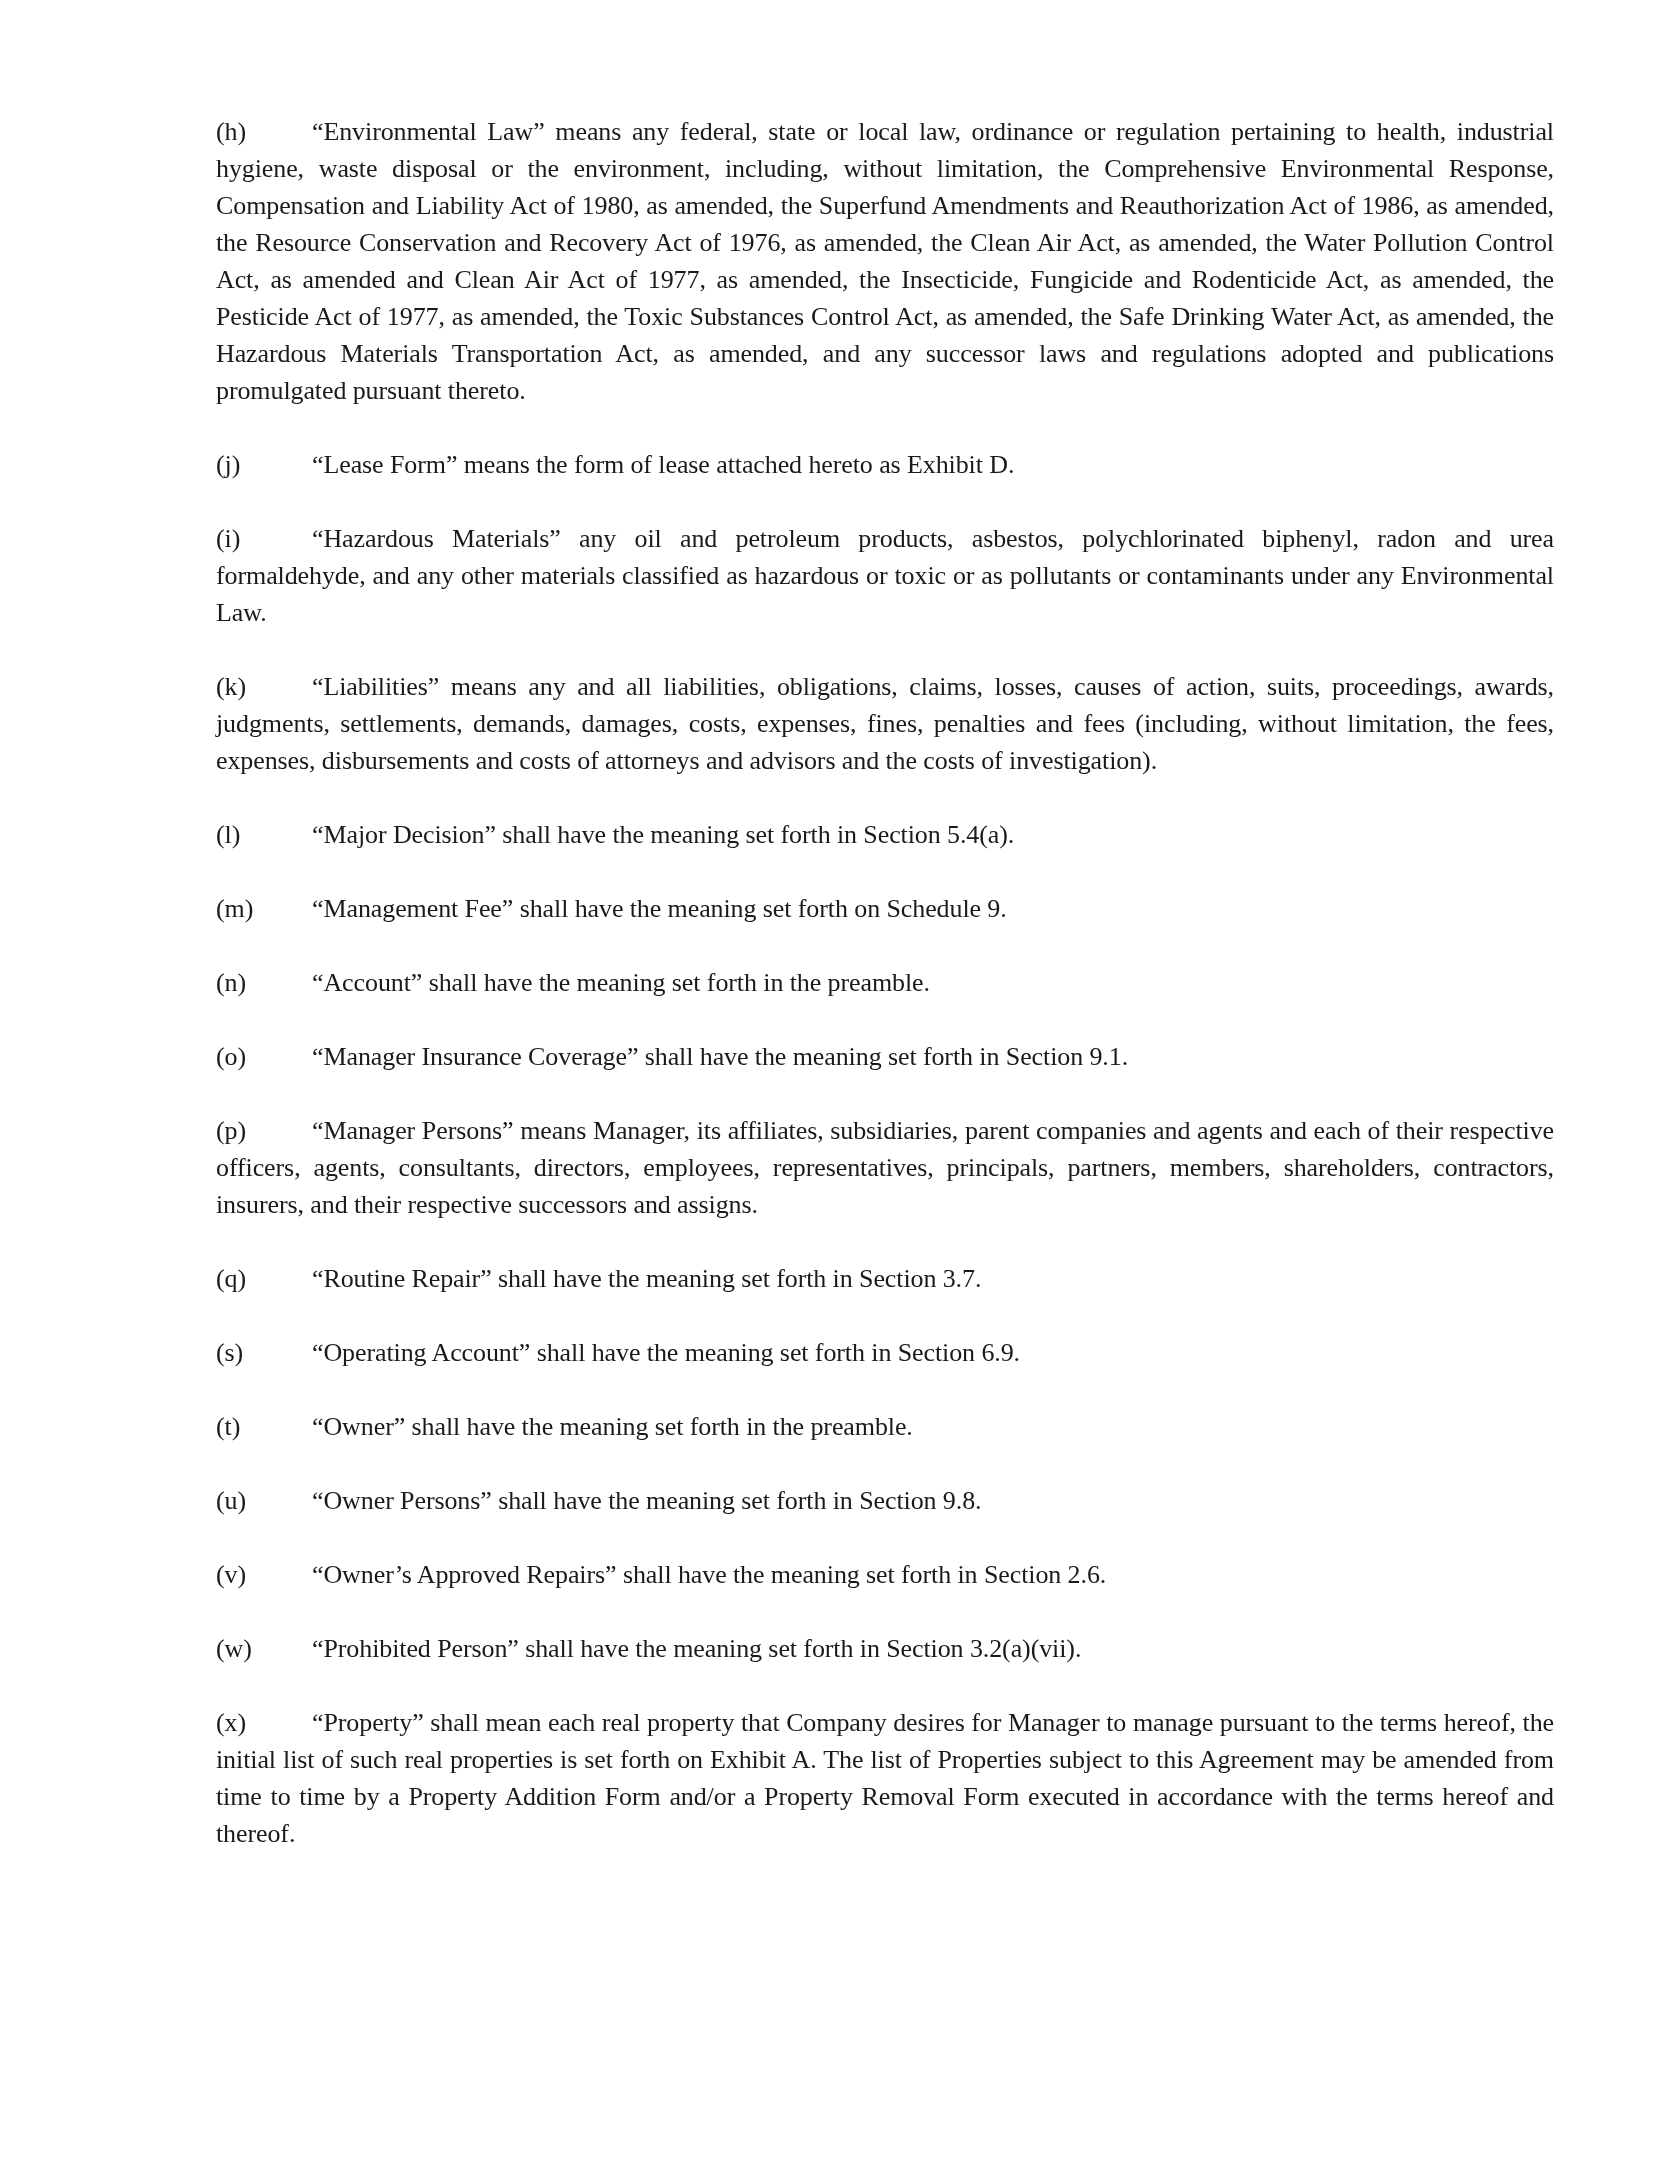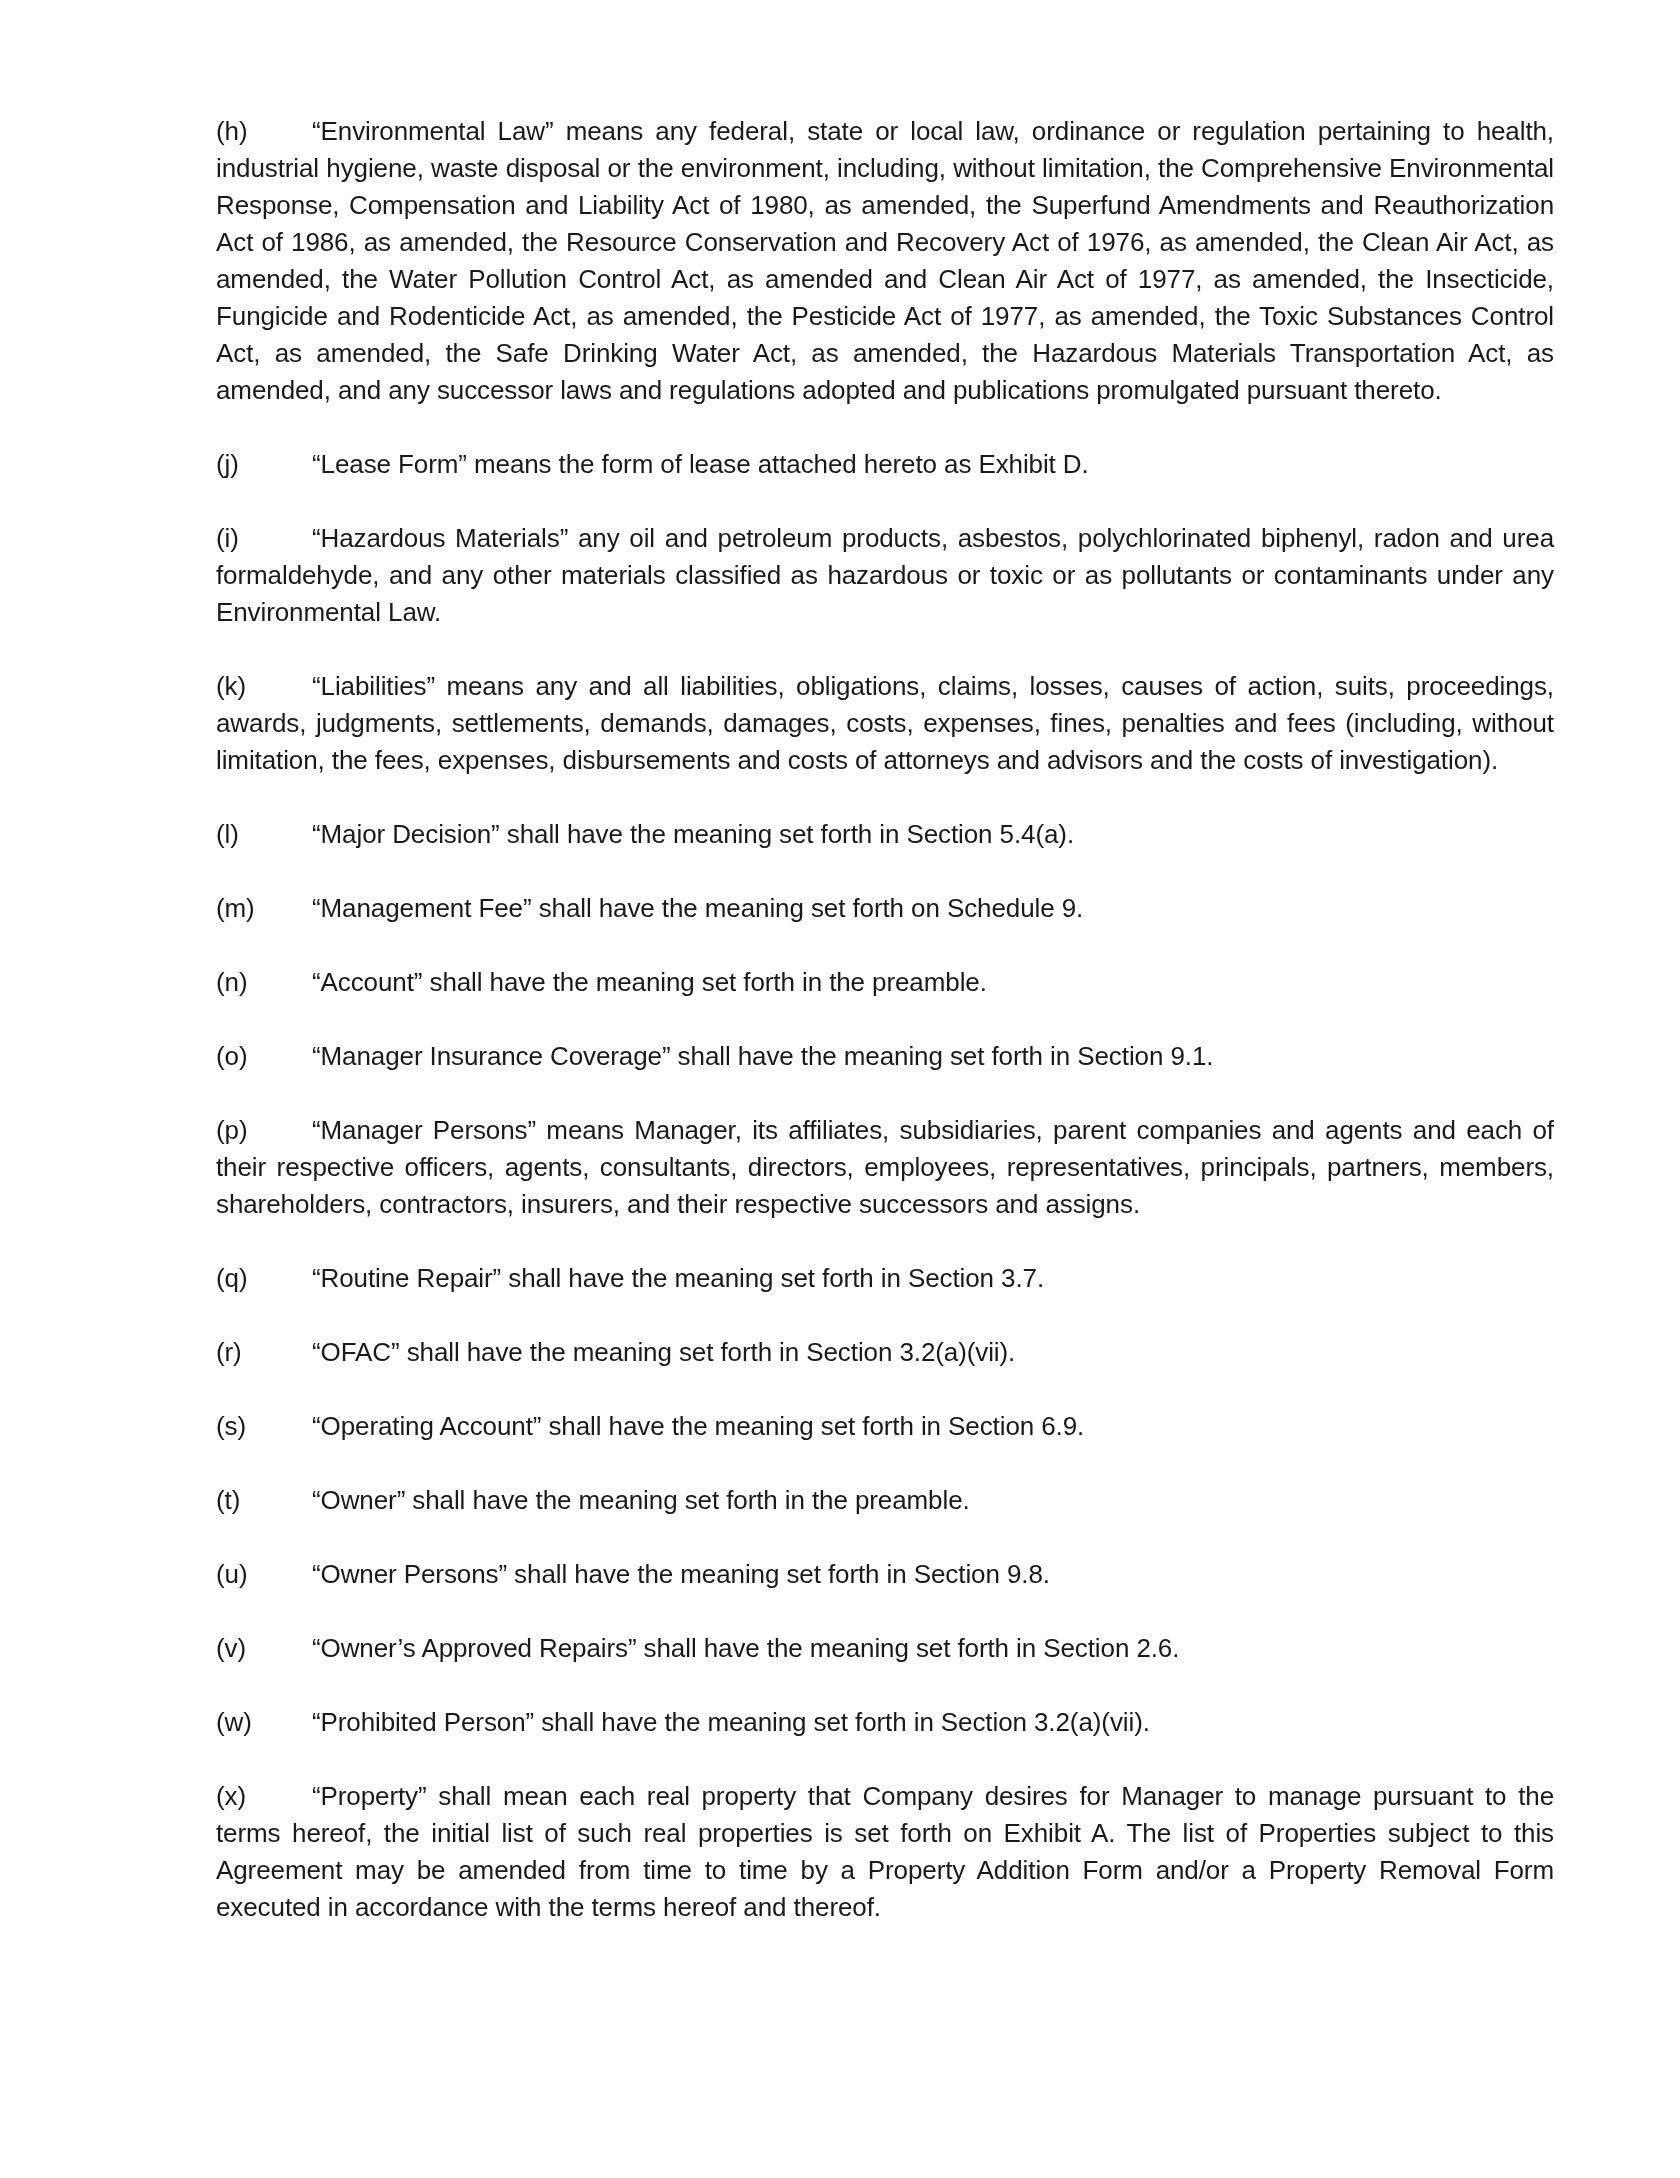--- a/index.html
+++ b/index.html
@@ -12,21 +12,21 @@
       height: 2178px;
       position: relative;
       overflow: hidden;
     }
     .page {
       position: absolute;
       left: 216px;
       top: 113px;
       width: 1338px;
       color: #1a1a1a;
-      font-family: Liberation Sans, sans-serif;
+      font-family: Liberation Serif, serif;
       font-size: 26px;
       line-height: 37px;
       letter-spacing: -0.1px;
     }
     .para {
       margin: 0 0 37px 0;
       text-align: justify;
       text-align-last: left;
     }
     .label {
@@ -41,21 +41,20 @@
   <p class="para"><span class="label">(h)</span><span>“Environmental Law” means any federal, state or local law, ordinance or regulation pertaining to health, industrial hygiene, waste disposal or the environment, including, without limitation, the Comprehensive Environmental Response, Compensation and Liability Act of 1980, as amended, the Superfund Amendments and Reauthorization Act of 1986, as amended, the Resource Conservation and Recovery Act of 1976, as amended, the Clean Air Act, as amended, the Water Pollution Control Act, as amended and Clean Air Act of 1977, as amended, the Insecticide, Fungicide and Rodenticide Act, as amended, the Pesticide Act of 1977, as amended, the Toxic Substances Control Act, as amended, the Safe Drinking Water Act, as amended, the Hazardous Materials Transportation Act, as amended, and any successor laws and regulations adopted and publications promulgated pursuant thereto.</span></p>
   <p class="para"><span class="label">(j)</span><span>“Lease Form” means the form of lease attached hereto as Exhibit D.</span></p>
   <p class="para"><span class="label">(i)</span><span>“Hazardous Materials” any oil and petroleum products, asbestos, polychlorinated biphenyl, radon and urea formaldehyde, and any other materials classified as hazardous or toxic or as pollutants or contaminants under any Environmental Law.</span></p>
   <p class="para"><span class="label">(k)</span><span>“Liabilities” means any and all liabilities, obligations, claims, losses, causes of action, suits, proceedings, awards, judgments, settlements, demands, damages, costs, expenses, fines, penalties and fees (including, without limitation, the fees, expenses, disbursements and costs of attorneys and advisors and the costs of investigation).</span></p>
   <p class="para"><span class="label">(l)</span><span>“Major Decision” shall have the meaning set forth in Section 5.4(a).</span></p>
   <p class="para"><span class="label">(m)</span><span>“Management Fee” shall have the meaning set forth on Schedule 9.</span></p>
   <p class="para"><span class="label">(n)</span><span>“Account” shall have the meaning set forth in the preamble.</span></p>
   <p class="para"><span class="label">(o)</span><span>“Manager Insurance Coverage” shall have the meaning set forth in Section 9.1.</span></p>
   <p class="para"><span class="label">(p)</span><span>“Manager Persons” means Manager, its affiliates, subsidiaries, parent companies and agents and each of their respective officers, agents, consultants, directors, employees, representatives, principals, partners, members, shareholders, contractors, insurers, and their respective successors and assigns.</span></p>
   <p class="para"><span class="label">(q)</span><span>“Routine Repair” shall have the meaning set forth in Section 3.7.</span></p>
-  <p class="para"><span class="label">(r)</span><span>“OFAC” shall have the meaning set forth in Section 3.2(a)(vii).</span></p>
   <p class="para"><span class="label">(s)</span><span>“Operating Account” shall have the meaning set forth in Section 6.9.</span></p>
   <p class="para"><span class="label">(t)</span><span>“Owner” shall have the meaning set forth in the preamble.</span></p>
   <p class="para"><span class="label">(u)</span><span>“Owner Persons” shall have the meaning set forth in Section 9.8.</span></p>
   <p class="para"><span class="label">(v)</span><span>“Owner’s Approved Repairs” shall have the meaning set forth in Section 2.6.</span></p>
   <p class="para"><span class="label">(w)</span><span>“Prohibited Person” shall have the meaning set forth in Section 3.2(a)(vii).</span></p>
   <p class="para"><span class="label">(x)</span><span>“Property” shall mean each real property that Company desires for Manager to manage pursuant to the terms hereof, the initial list of such real properties is set forth on Exhibit A. The list of Properties subject to this Agreement may be amended from time to time by a Property Addition Form and/or a Property Removal Form executed in accordance with the terms hereof and thereof.</span></p>
 </div>
 
 
 </body></html>

